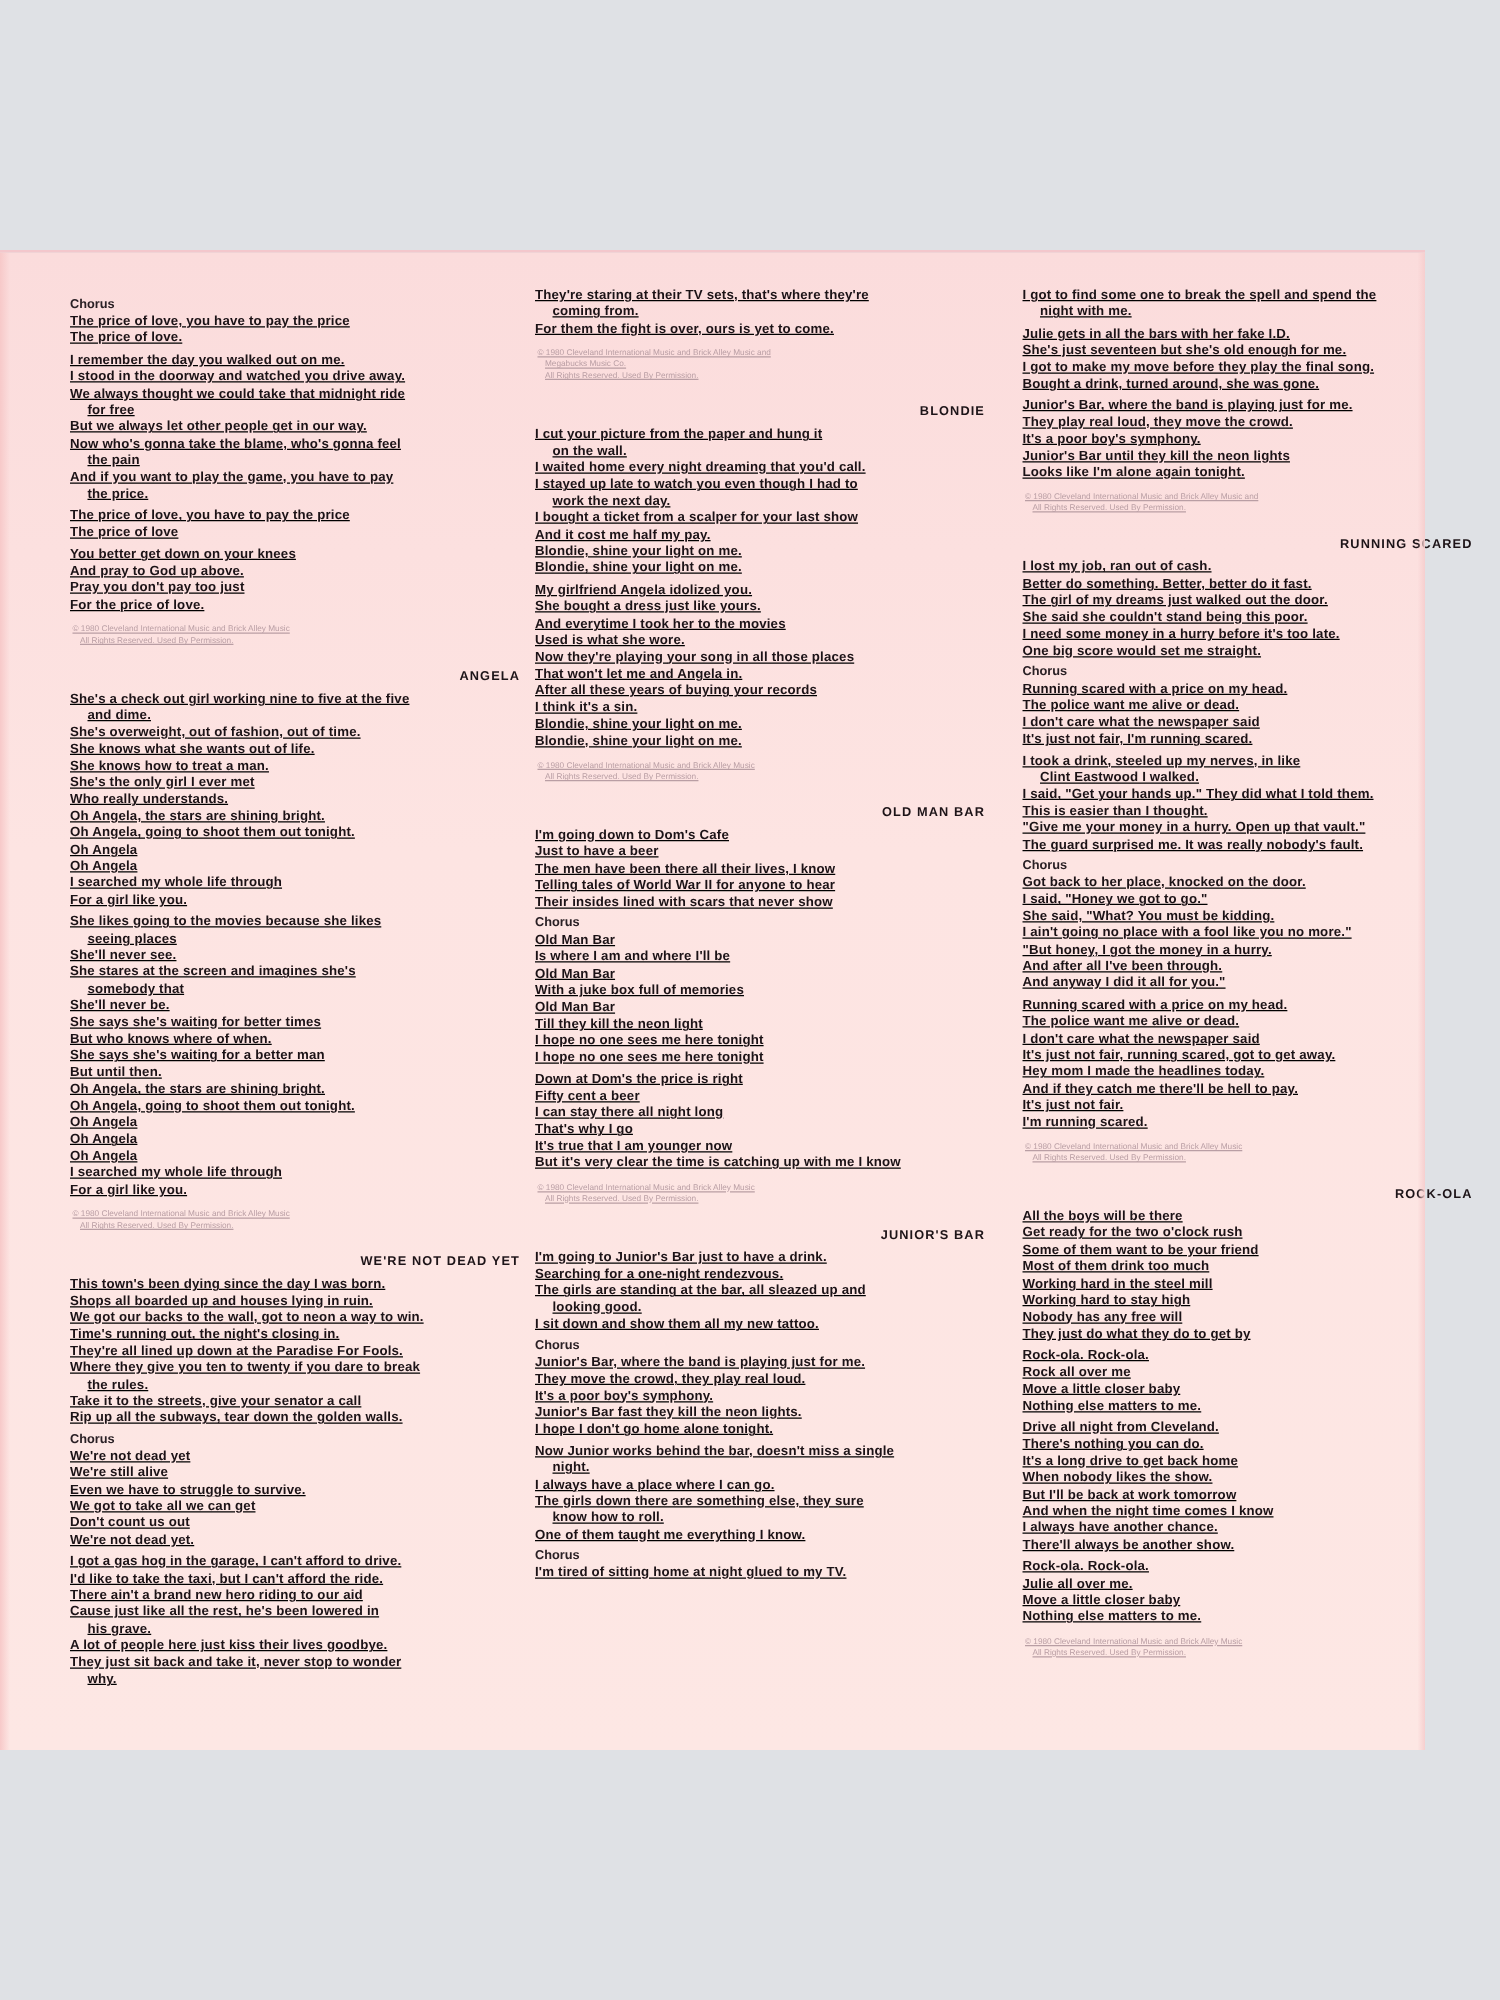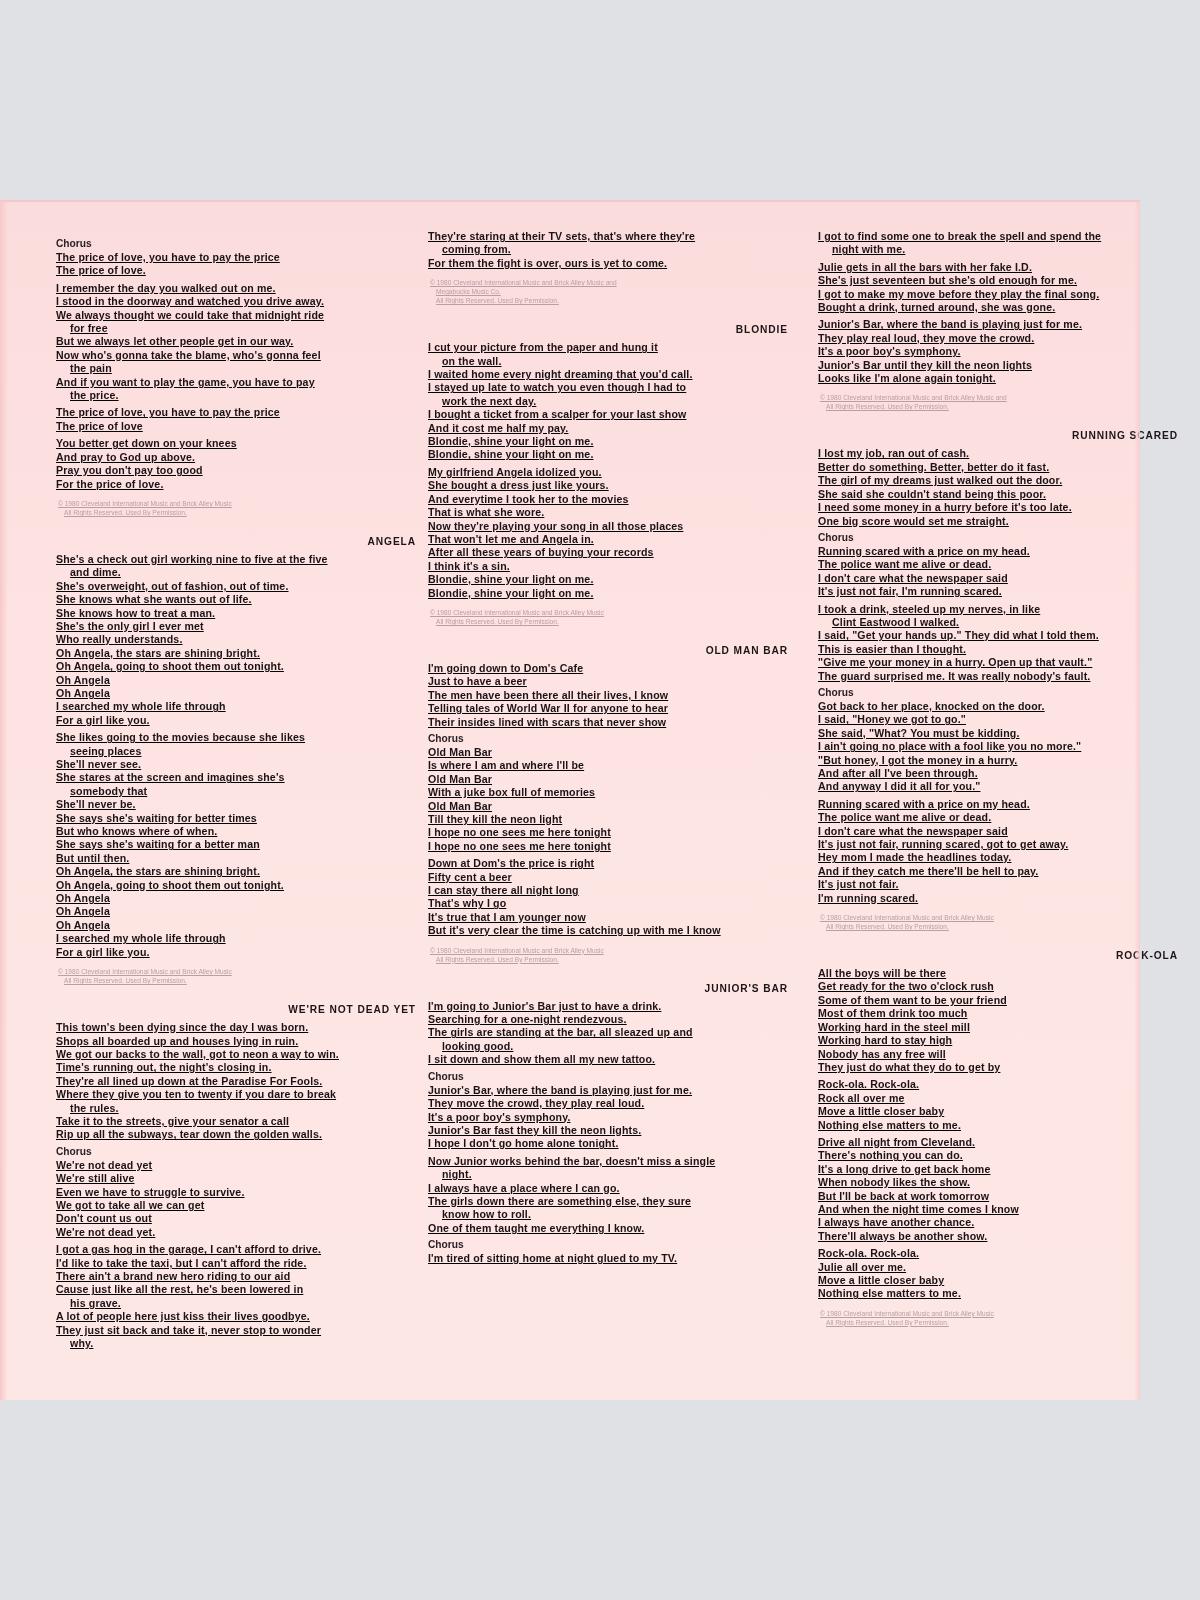--- a/index.html
+++ b/index.html
@@ -88,21 +88,21 @@
         <div class="line">And if you want to play the game, you have to pay</div>
         <div class="line cont">the price.</div>
       </div>
       <div class="block stanza">
         <div class="line">The price of love, you have to pay the price</div>
         <div class="line">The price of love</div>
       </div>
       <div class="block stanza">
         <div class="line">You better get down on your knees</div>
         <div class="line">And pray to God up above.</div>
-        <div class="line">Pray you don't pay too good</div>
+        <div class="line">Pray you don't pay too just</div>
         <div class="line">For the price of love.</div>
       </div>
       <div class="block copyright">
         <div class="cline">© 1980 Cleveland International Music and Brick Alley Music</div>
         <div class="cline cont">All Rights Reserved. Used By Permission.</div>
       </div>
       <div class="song-title">ANGELA</div>
       <div class="block stanza">
         <div class="line">She's a check out girl working nine to five at the five</div>
         <div class="line cont">and dime.</div>
@@ -193,21 +193,21 @@
         <div class="line cont">work the next day.</div>
         <div class="line">I bought a ticket from a scalper for your last show</div>
         <div class="line">And it cost me half my pay.</div>
         <div class="line">Blondie, shine your light on me.</div>
         <div class="line">Blondie, shine your light on me.</div>
       </div>
       <div class="block stanza">
         <div class="line">My girlfriend Angela idolized you.</div>
         <div class="line">She bought a dress just like yours.</div>
         <div class="line">And everytime I took her to the movies</div>
-        <div class="line">That is what she wore.</div>
+        <div class="line">Used is what she wore.</div>
         <div class="line">Now they're playing your song in all those places</div>
         <div class="line">That won't let me and Angela in.</div>
         <div class="line">After all these years of buying your records</div>
         <div class="line">I think it's a sin.</div>
         <div class="line">Blondie, shine your light on me.</div>
         <div class="line">Blondie, shine your light on me.</div>
       </div>
       <div class="block copyright">
         <div class="cline">© 1980 Cleveland International Music and Brick Alley Music</div>
         <div class="cline cont">All Rights Reserved. Used By Permission.</div>

